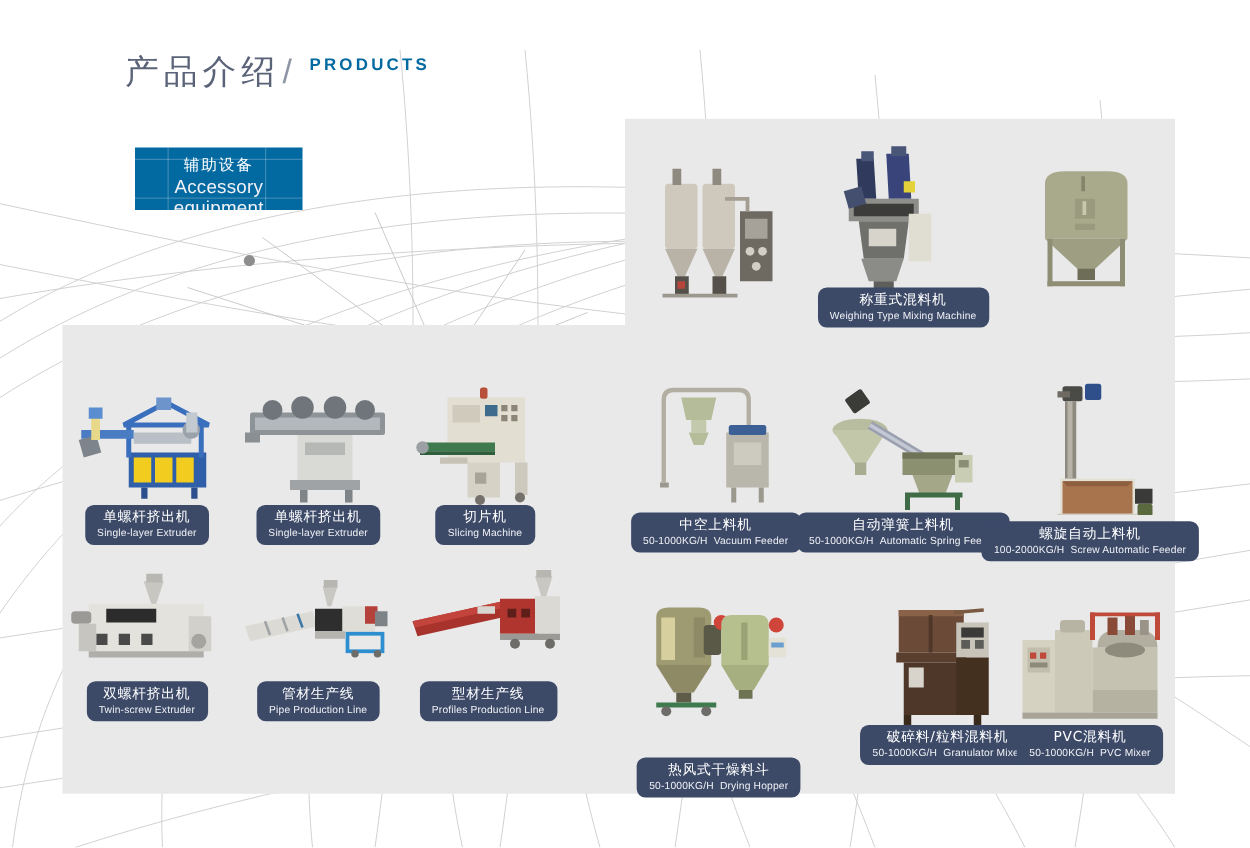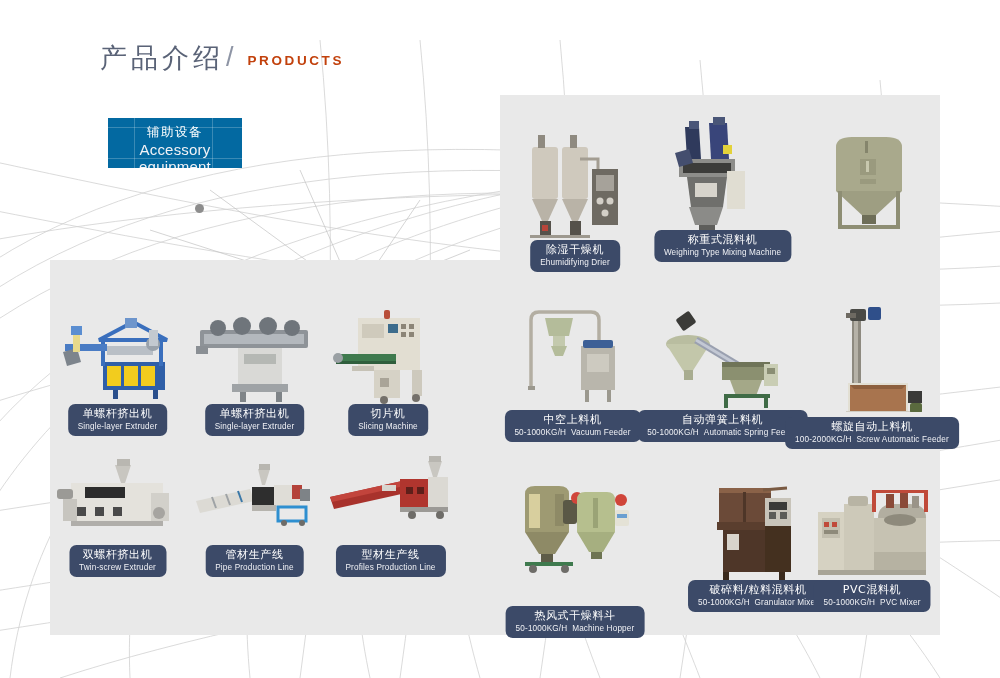--- a/index.html
+++ b/index.html
@@ -12,29 +12,29 @@
 
   
   .bg-curves{position:absolute;left:0;top:0;width:1000px;height:678px;}
 
   
   .panel{position:absolute;background:#e9e9e9;}
   #left-panel{left:50px;top:260px;width:450px;height:375px;}
   #right-panel{left:500px;top:95px;width:440px;height:540px;}
 
   
-  .header{position:absolute;left:100px;top:44px;display:flex;align-items:flex-end;}
+  .header{position:absolute;left:100px;top:44px;display:flex;}
   .title-cn{
     font-family:"DejaVu Serif","Liberation Serif",serif;
     font-size:27px;color:#5a6377;letter-spacing:4px;line-height:1;
     font-weight:400;
   }
   .title-slash{font-size:27px;color:#8e95a5;margin:0 14px 0 2px;line-height:1;font-weight:300;}
   .title-en{
-    font-size:13.5px;color:#c2410c;letter-spacing:2.6px;font-weight:700;
+    font-size:13.5px;color:#0369a1;letter-spacing:2.6px;font-weight:700;
     padding-bottom:3px;
   }
 
   
   #accessory-box{
     position:absolute;left:108px;top:118px;width:134px;height:50px;
     background:#0369a1;overflow:hidden;
   }
   #accessory-box .grid-v,#accessory-box .grid-h{position:absolute;background:rgba(255,255,255,.22);}
   #accessory-box .grid-v{width:1px;height:100%;}
@@ -290,24 +290,20 @@
       <rect x="50" y="96" width="11" height="16" fill="#55514a"></rect>
       <rect x="22" y="100" width="6" height="6" fill="#b8453a"></rect>
       <rect x="72" y="44" width="26" height="56" fill="#6e6a62"></rect>
       <rect x="76" y="50" width="18" height="16" fill="#a6a29a"></rect>
       <circle cx="80" cy="76" r="3.5" fill="#d3cfc7"></circle>
       <circle cx="90" cy="76" r="3.5" fill="#d3cfc7"></circle>
       <circle cx="85" cy="88" r="3.5" fill="#d3cfc7"></circle>
       <path d="M60,34 L78,34 L78,44" stroke="#a39d92" stroke-width="3" fill="none"></path>
       <rect x="10" y="110" width="60" height="3" fill="#9d988e"></rect>
     </svg>
-    <div class="badge" style="top:115px;">
-      <span class="b-cn">除湿干燥机</span>
-      <span class="b-en">Ehumidifying Drier</span>
-    </div>
   </div>
 
   <div class="cell" style="left:665px;top:115px;width:115px;height:155px;">
     <svg class="art" viewBox="0 0 115 125" height="125">
       <path d="M20,12 L34,12 L36,44 L22,44 Z" fill="#2f3a5c"></path>
       <path d="M44,8 L62,8 L64,44 L46,44 Z" fill="#39457a"></path>
       <rect x="24" y="6" width="10" height="8" fill="#4a5678"></rect>
       <rect x="48" y="2" width="12" height="8" fill="#4a5678"></rect>
       <rect x="58" y="30" width="9" height="9" fill="#e3d23a"></rect>
       <path d="M14,44 L70,44 L70,62 L14,62 Z" fill="#8d8d8a"></path>
@@ -421,21 +417,21 @@
       <path d="M62,30 Q62,22 70,22 L92,22 Q100,22 100,30 L100,62 L62,62 Z" fill="#b6bf8e"></path>
       <rect x="78" y="28" width="5" height="30" fill="#9aa376"></rect>
       <path d="M62,62 L100,62 L88,82 L74,82 Z" fill="#a6af80"></path>
       <rect x="76" y="82" width="11" height="7" fill="#6e7452"></rect>
       <rect x="100" y="40" width="14" height="16" rx="2" fill="#e4e2d6"></rect>
       <rect x="102" y="44" width="10" height="4" fill="#6a9fd0"></rect>
       <circle cx="106" cy="30" r="6" fill="#d0453a"></circle>
     </svg>
     <div class="badge" style="top:100px;margin-top:36px;">
       <span class="b-cn">热风式干燥料斗</span>
-      <span class="b-en"><span>50-1000KG/H</span>&nbsp;&nbsp;<span>Machine Hopper</span></span>
+      <span class="b-en"><span>50-1000KG/H</span>&nbsp;&nbsp;<span>Drying Hopper</span></span>
     </div>
   </div>
 
   <div class="cell" style="left:670px;top:470px;width:110px;height:145px;margin-left:33px;">
     <svg class="art" viewBox="0 0 110 110" height="110">
       <rect x="16" y="18" width="52" height="34" fill="#6b4a38"></rect>
       <rect x="16" y="18" width="52" height="5" fill="#8a6248"></rect>
       <rect x="40" y="22" width="3" height="30" fill="#4e3628"></rect>
       <path d="M60,20 L84,18" stroke="#7a5a42" stroke-width="3"></path>
       <rect x="14" y="52" width="56" height="8" fill="#5a3e2e"></rect>

